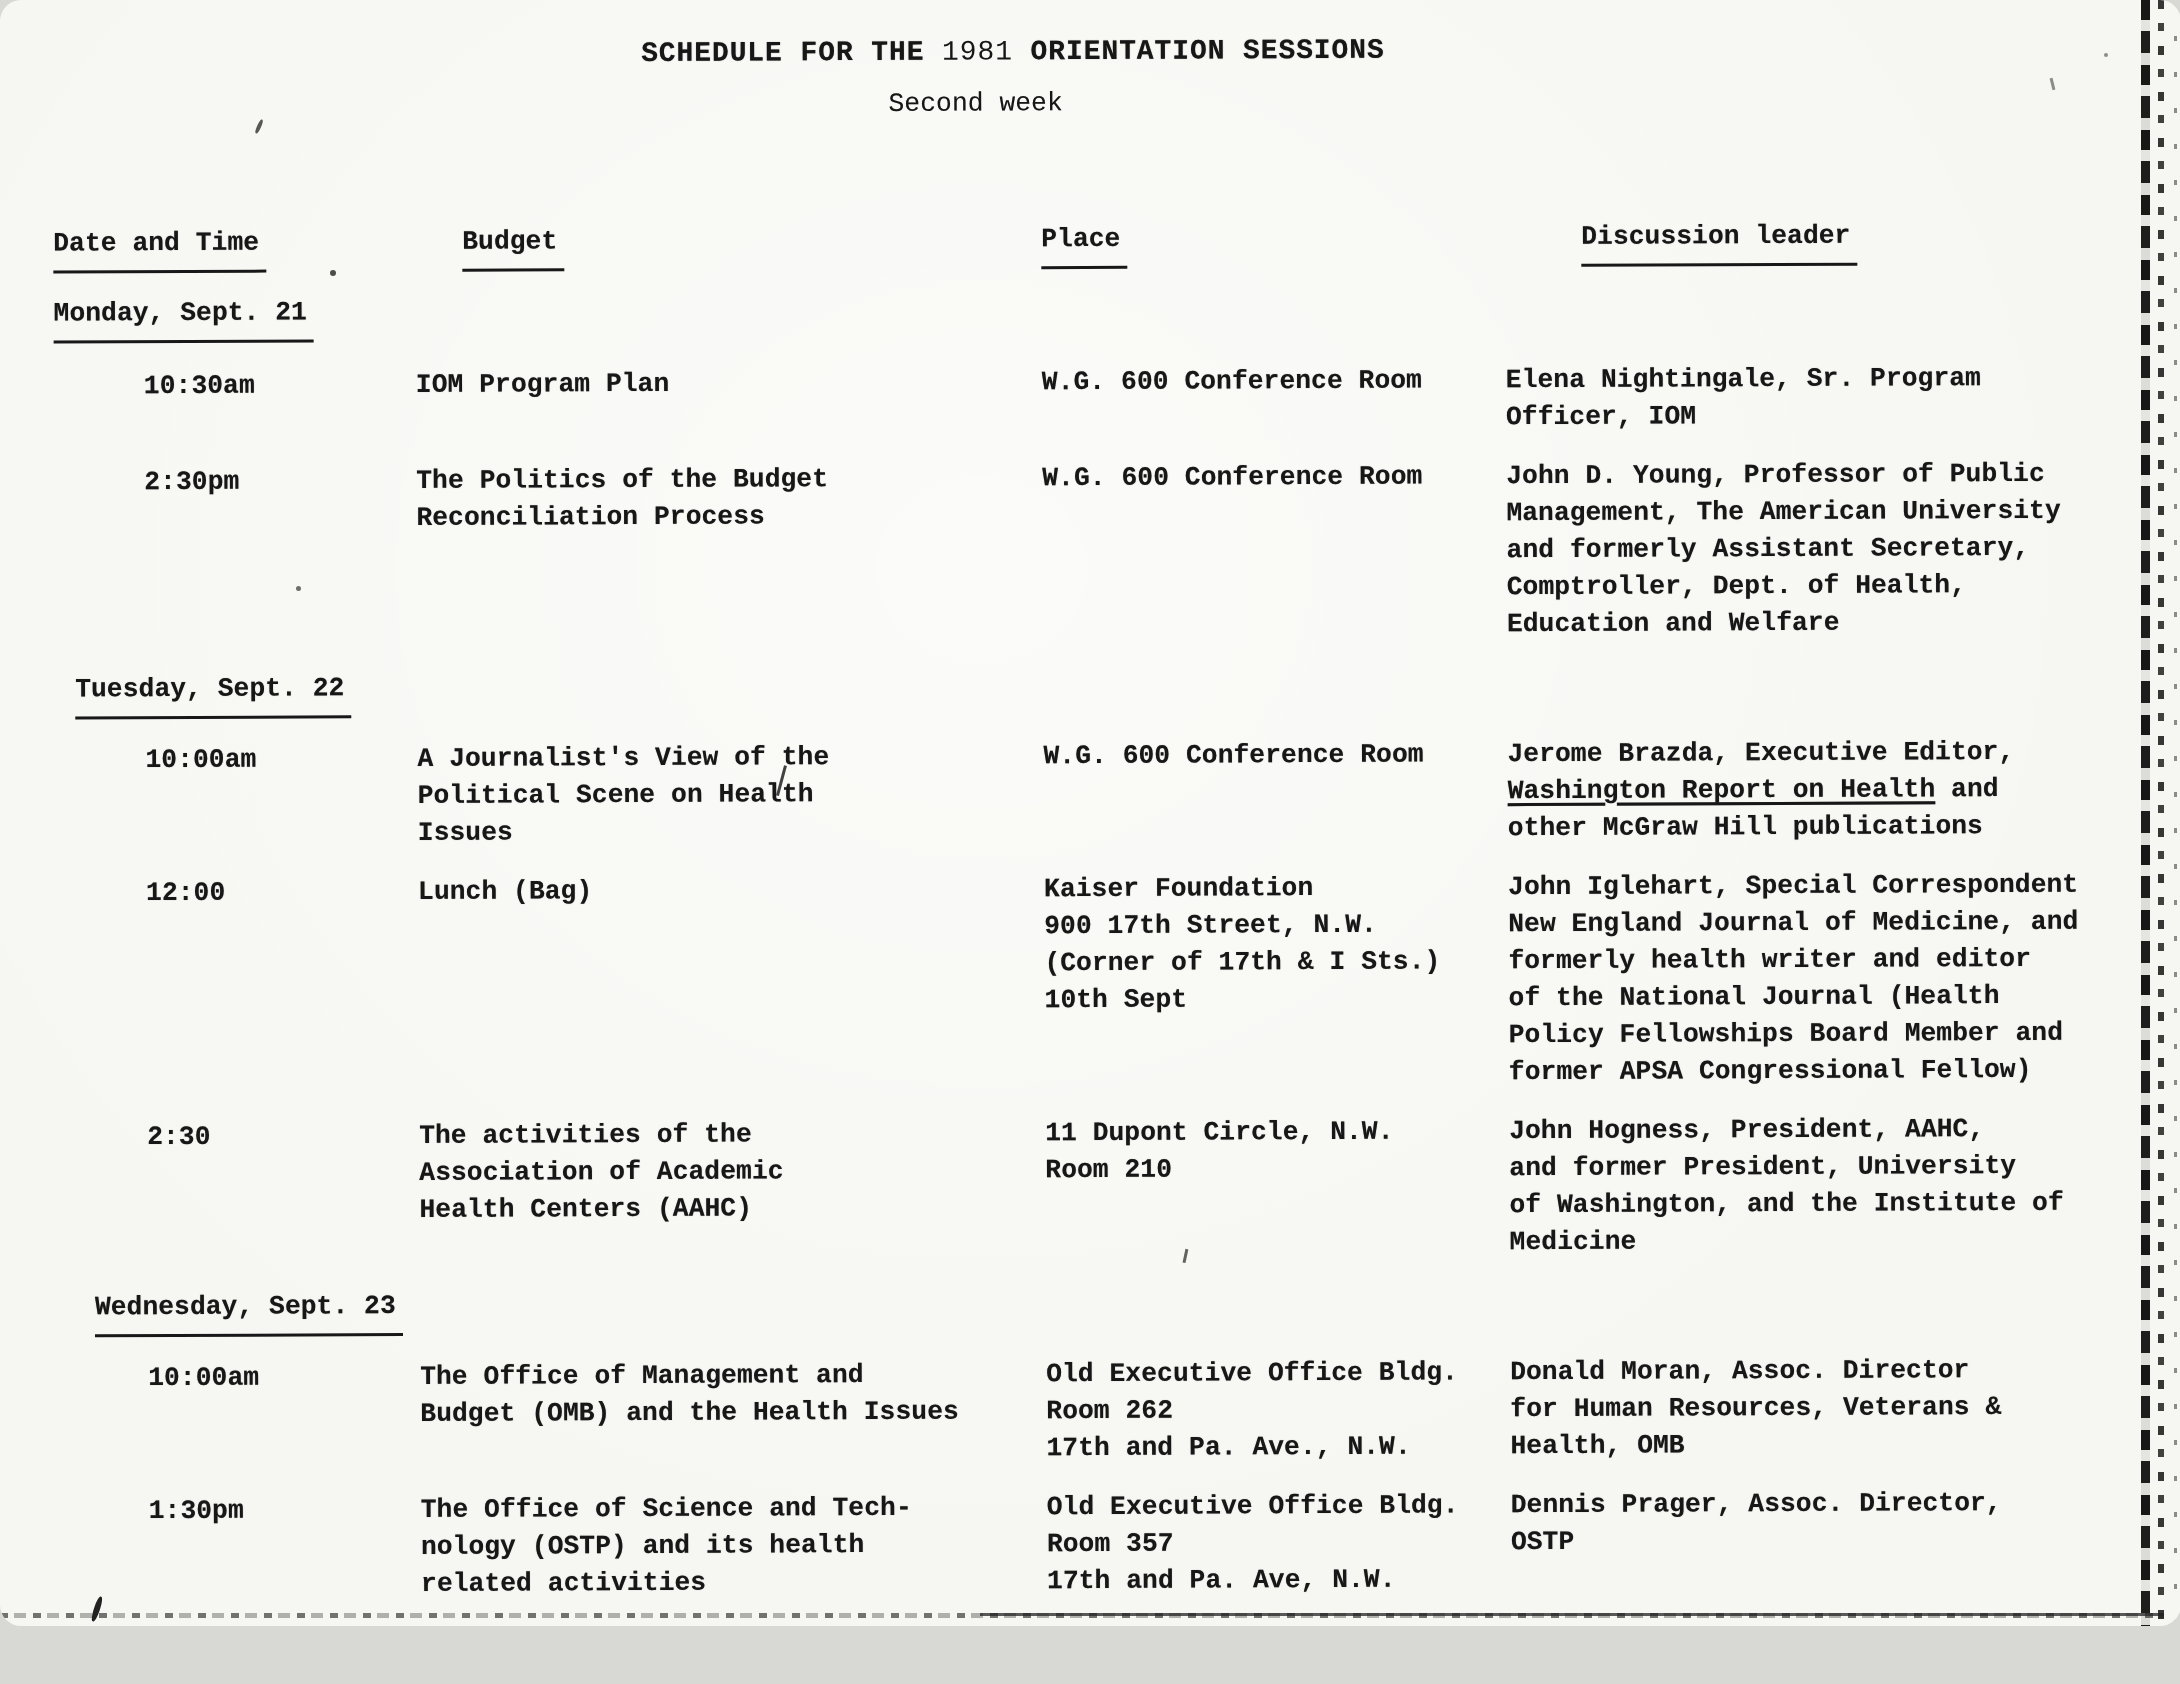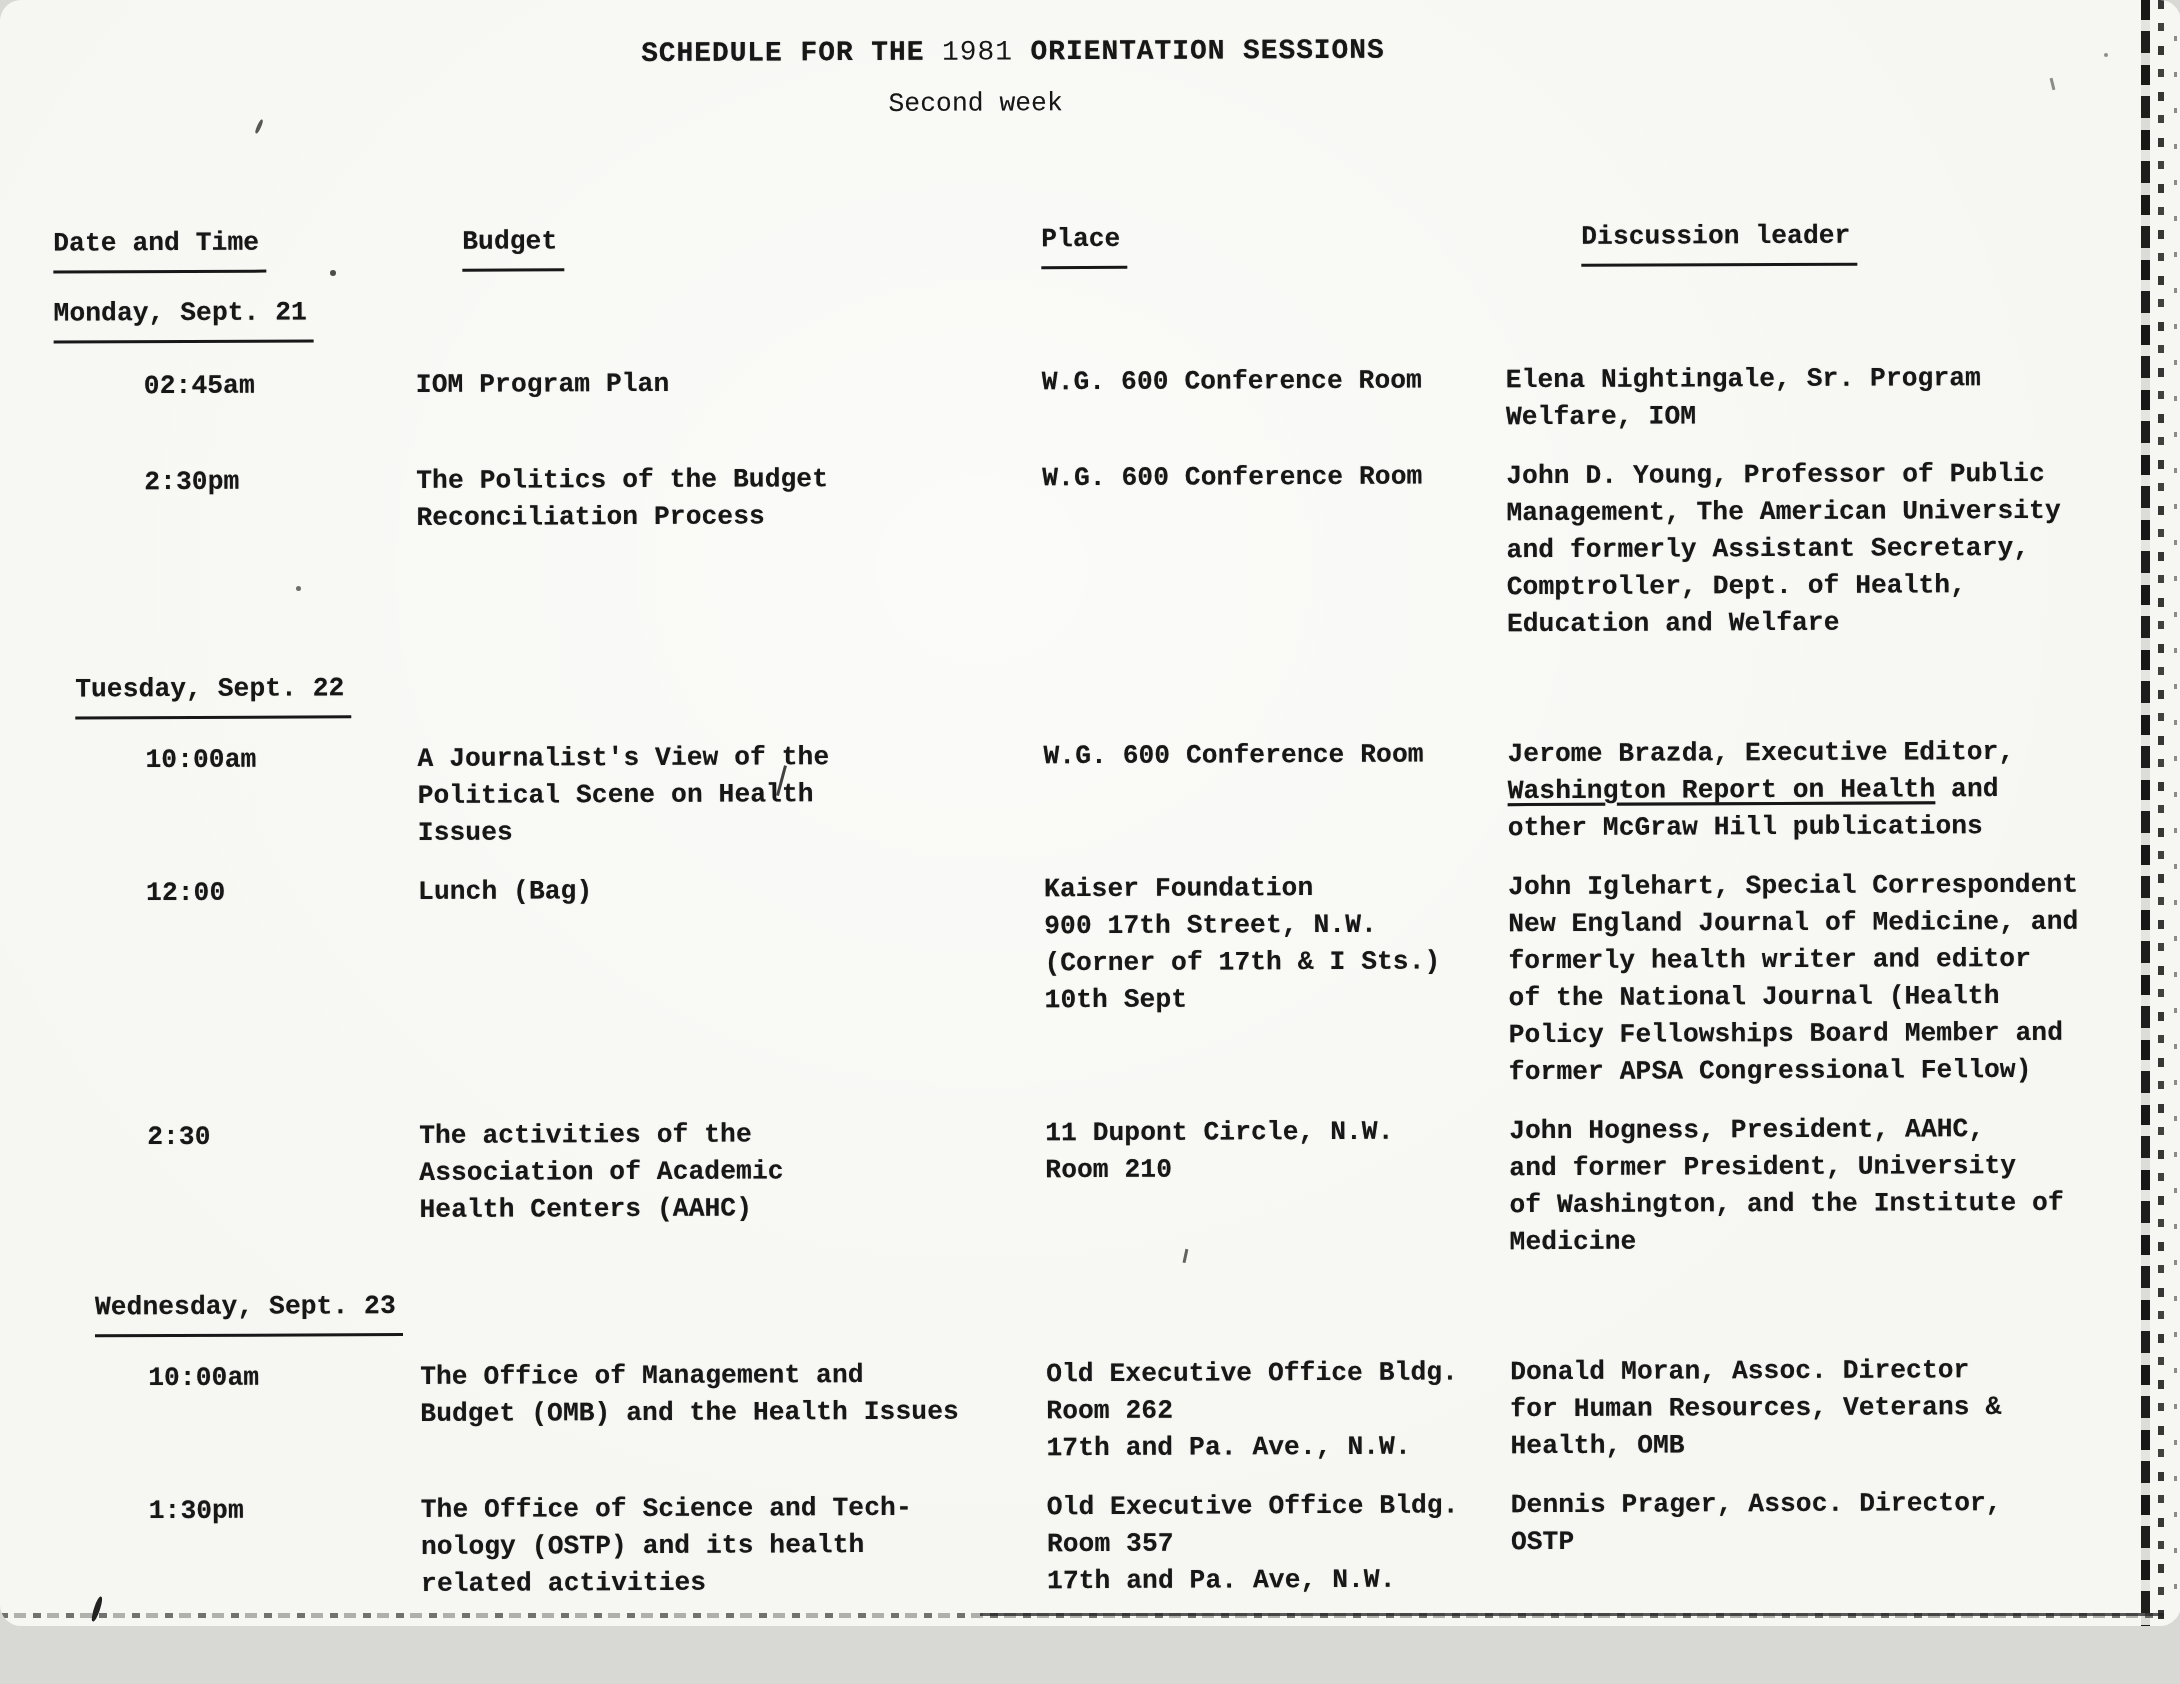--- a/index.html
+++ b/index.html
@@ -106,31 +106,31 @@
       <div class="cell"><span class="hu h-topic">Budget</span></div>
       <div class="cell"><span class="hu h-place">Place</span></div>
       <div class="cell"><span class="hu h-leader">Discussion leader</span></div>
     </div>
 
     <div id="sections" class="txt">
         <div class="section section-0">
           <div class="section-heading"><span class="hu">Monday, Sept. 21</span></div>
           <div class="row">
             <div class="cell time-cell">
-              <div class="line"><span>02:45am</span></div>
+              <div class="line"><span>10:30am</span></div>
             </div>
             <div class="cell topic-cell">
               <div class="line"><span>IOM Program Plan</span></div>
             </div>
             <div class="cell place-cell">
               <div class="line"><span>W.G. 600 Conference Room</span></div>
             </div>
             <div class="cell leader-cell">
               <div class="line"><span>Elena Nightingale, Sr. Program</span></div>
-              <div class="line"><span>Welfare, IOM</span></div>
+              <div class="line"><span>Officer, IOM</span></div>
             </div>
           </div>
           <div class="row">
             <div class="cell time-cell">
               <div class="line"><span>2:30pm</span></div>
             </div>
             <div class="cell topic-cell">
               <div class="line"><span>The Politics of the Budget</span></div>
               <div class="line"><span>Reconciliation Process</span></div>
             </div>

